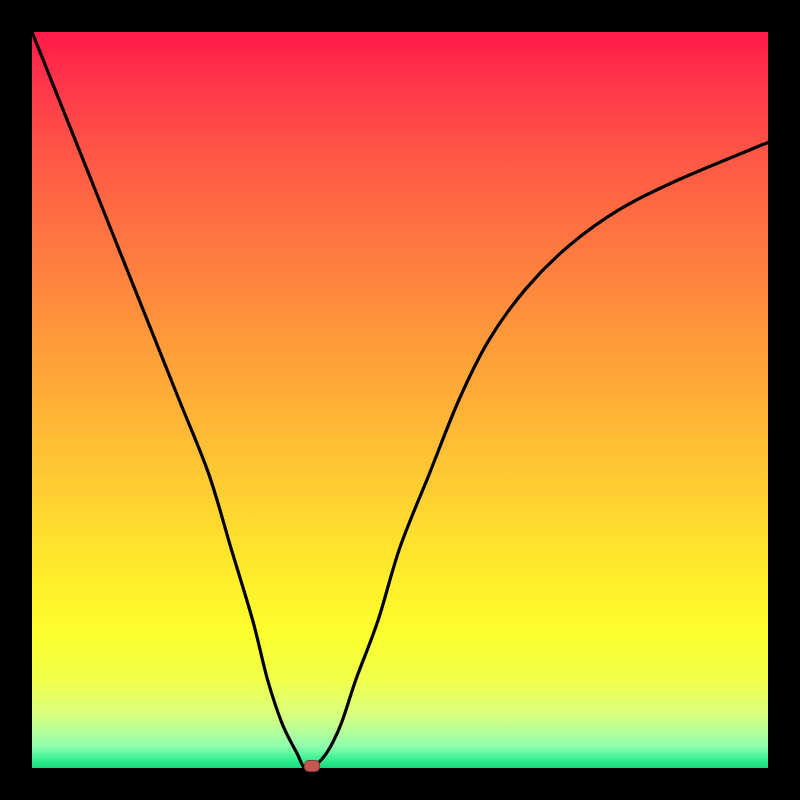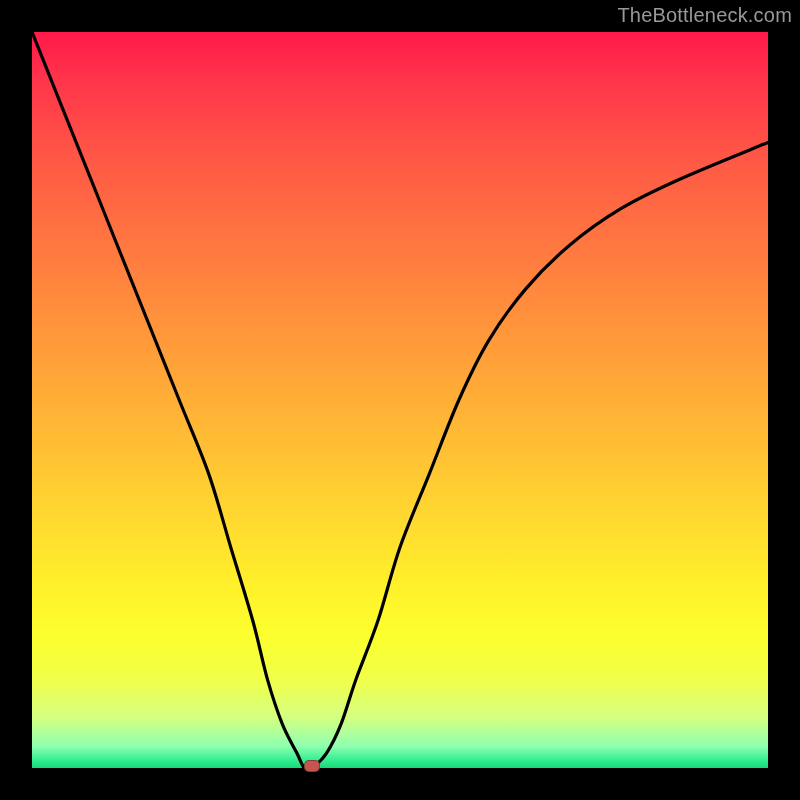--- a/index.html
+++ b/index.html
@@ -63,20 +63,19 @@
     background: #c5564f;
     border: 1px solid rgba(0,0,0,0.3);
     border-radius: 5px;
     transform: translate(-50%, -50%);
   }
 </style>
 </head>
 <body>
 
 <div class="frame">
-  <div class="watermark">TheBottleneck.com</div>
   <div class="plot-area">
     <svg class="curve" viewBox="0 0 736 736" preserveAspectRatio="none">
       <path id="curve-path" fill="none" stroke="#000" stroke-width="3.2" stroke-linejoin="round" stroke-linecap="round" d="M 0,0 C 4.906666666666667,12.266666666666671 19.626666666666665,49.066666666666706 29.44,73.60000000000002 C 39.25333333333334,98.13333333333334 49.06666666666667,122.66666666666659 58.88,147.19999999999993 C 68.69333333333333,171.73333333333326 78.50666666666666,196.2666666666667 88.32,220.80000000000007 C 98.13333333333333,245.33333333333343 107.94666666666667,269.86666666666673 117.76,294.40000000000003 C 127.57333333333334,318.93333333333334 137.38666666666668,343.4666666666667 147.20000000000002,368 C 157.01333333333335,392.5333333333333 168.0533333333333,417.0666666666666 176.64,441.59999999999997 C 185.22666666666666,466.1333333333333 191.36,490.66666666666674 198.72000000000003,515.2 C 206.08000000000004,539.7333333333333 214.66666666666666,566.7199999999999 220.79999999999998,588.8 C 226.9333333333333,610.88 230.61333333333334,630.5066666666667 235.52,647.6800000000001 C 240.42666666666668,664.8533333333335 245.33333333333334,679.5733333333334 250.24,691.84 C 255.14666666666668,704.1066666666667 261.28,713.92 264.96,721.28 C 268.64,728.64 269.8666666666667,733.5466666666666 272.32,736 C 274.7733333333333,738.4533333333334 276,738.4533333333334 279.68,736 C 283.36,733.5466666666666 289.49333333333334,728.64 294.40000000000003,721.28 C 299.30666666666673,713.92 304.21333333333337,704.1066666666667 309.12,691.84 C 314.02666666666664,679.5733333333334 317.70666666666665,664.8533333333335 323.84,647.6800000000001 C 329.9733333333333,630.5066666666667 338.55999999999995,610.88 345.91999999999996,588.8 C 353.28,566.7199999999999 359.4133333333333,539.7333333333333 368,515.2 C 376.5866666666667,490.66666666666674 387.6266666666667,466.1333333333333 397.44000000000005,441.59999999999997 C 407.2533333333334,417.0666666666666 417.06666666666666,390.08 426.88,368 C 436.6933333333333,345.92 445.28,327.52 456.32,309.12 C 467.36,290.72 479.62666666666667,273.5466666666666 493.12,257.59999999999997 C 506.61333333333334,241.6533333333333 521.3333333333333,226.9333333333334 537.28,213.44000000000005 C 553.2266666666667,199.94666666666672 570.4000000000001,187.68 588.8000000000001,176.64 C 607.2,165.59999999999997 623.1466666666666,158.23999999999992 647.68,147.19999999999993 C 672.2133333333333,136.15999999999994 721.28,116.5333333333333 736,110.39999999999998"></path>
     </svg>
     <div id="marker" class="marker" style="left: 279.68px; top: 734px; background: rgb(197, 86, 79);"></div>
   </div>
 </div>
 
 </body></html>

